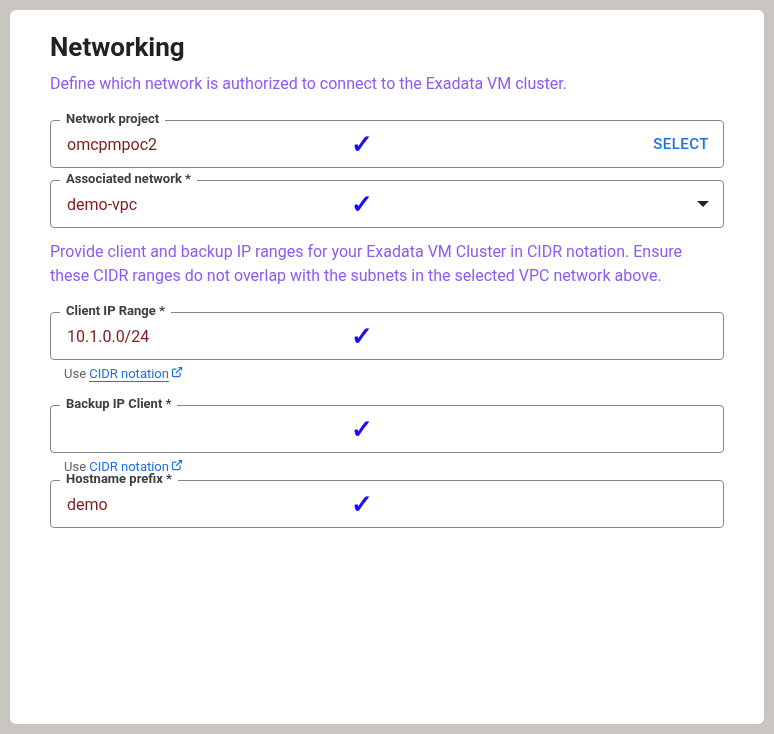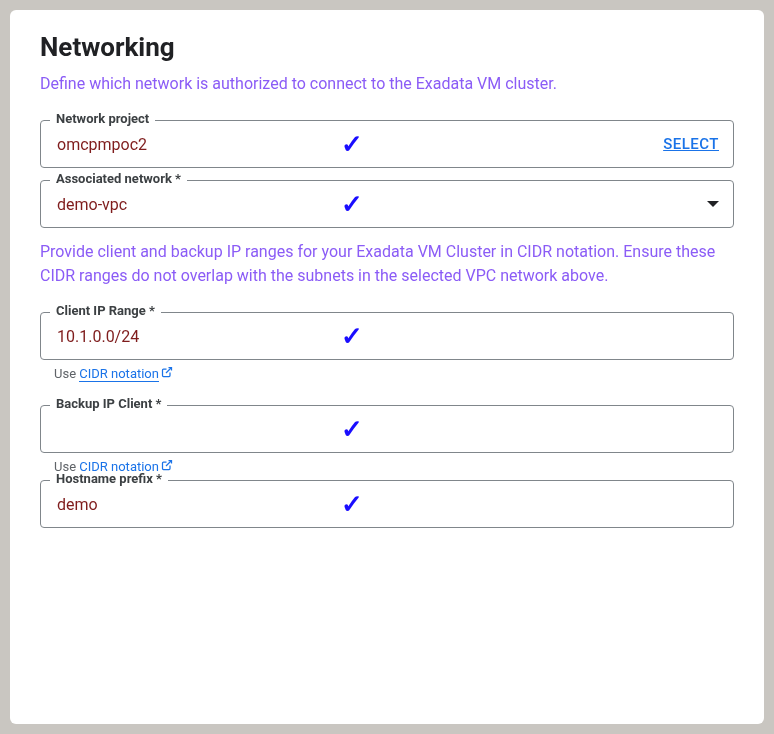--- a/index.html
+++ b/index.html
@@ -7,21 +7,21 @@
       margin: 0;
       padding: 10px;
       background: #c9c6c1;
       font-family: 'Google Sans', Roboto, -apple-system, Arial, sans-serif;
       width: 774px;
       height: 734px;
     }
     .panel {
       background: #fff;
       border-radius: 6px;
-      padding: 22px 30px 28px;
+      padding: 22px 40px 28px;
       height: 100%;
       overflow: hidden;
     }
     h1 {
       margin: 0 0 10px;
       font-size: 26px;
       font-weight: 700;
       color: #202124;
     }
     .desc {
@@ -78,21 +78,20 @@
       position: absolute;
       left: 300px;
     }
     .action {
       margin-left: auto;
       color: #1a73e8;
       font-size: 15px;
       font-weight: 500;
       letter-spacing: 0.5px;
       cursor: pointer;
-      text-decoration: underline;
     }
     .caret {
       margin-left: auto;
       width: 0;
       height: 0;
       border-left: 6px solid transparent;
       border-right: 6px solid transparent;
       border-top: 6px solid #202124;
       cursor: pointer;
     }

